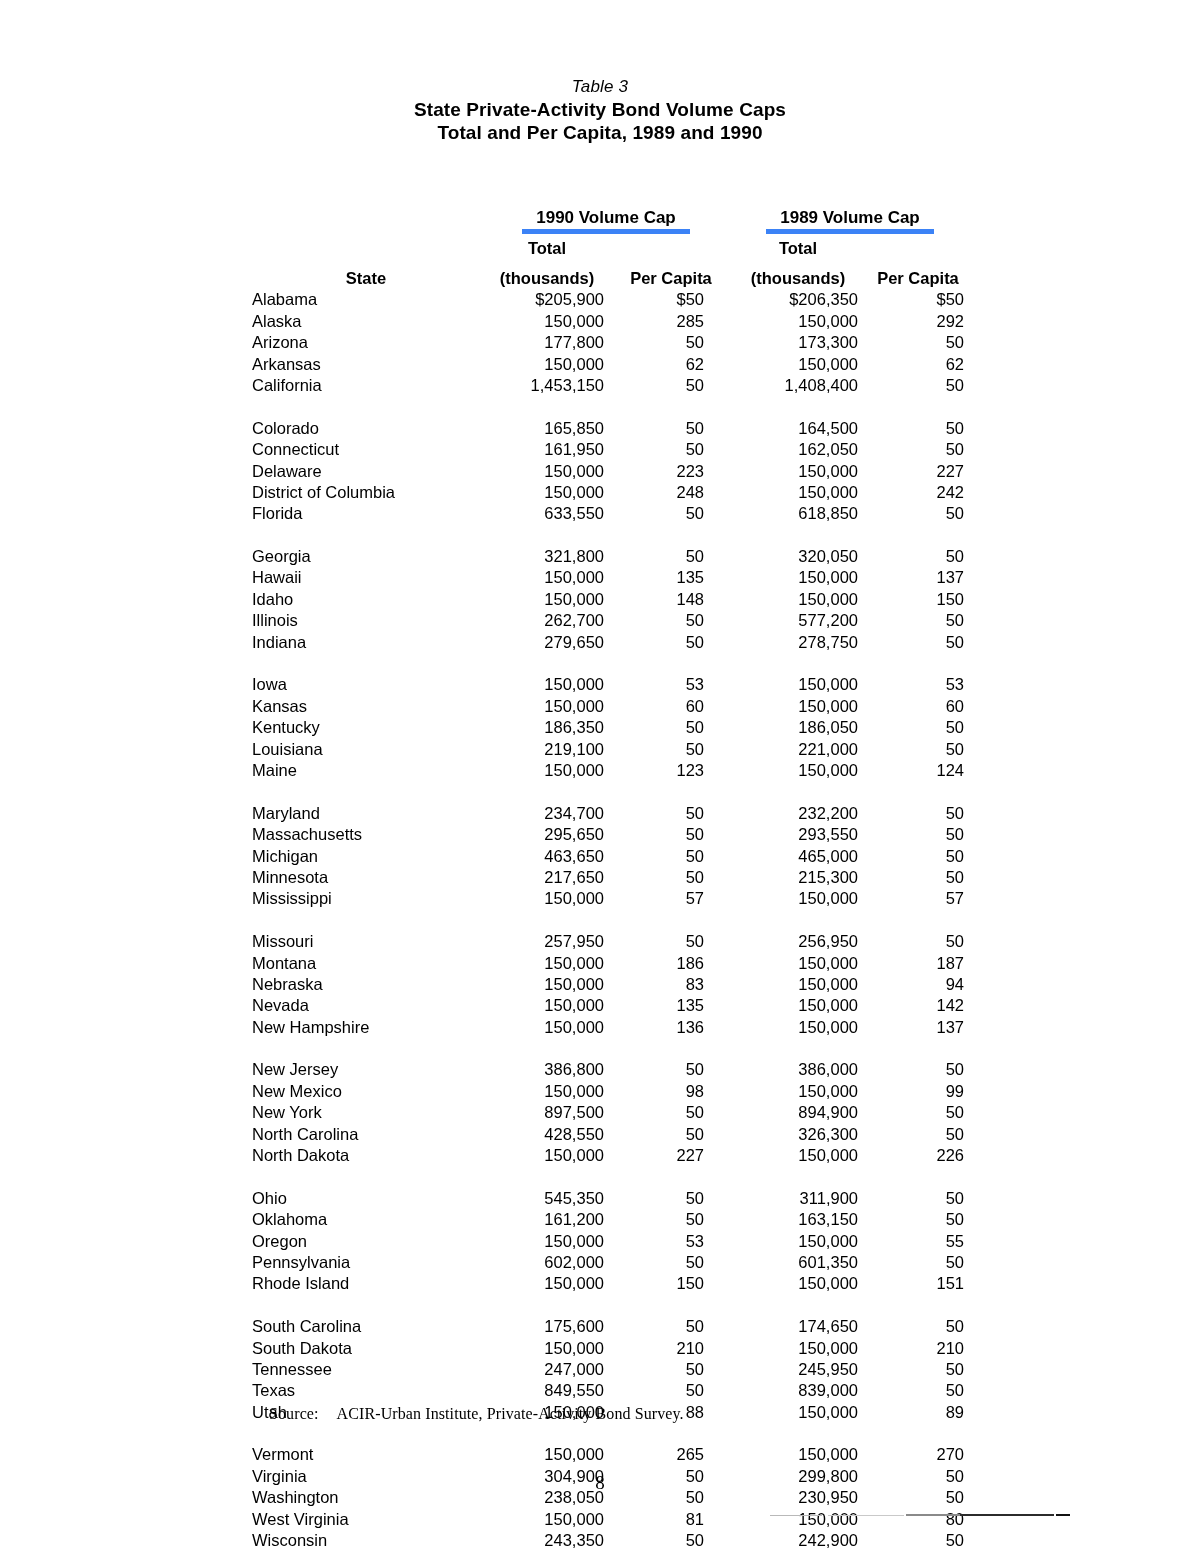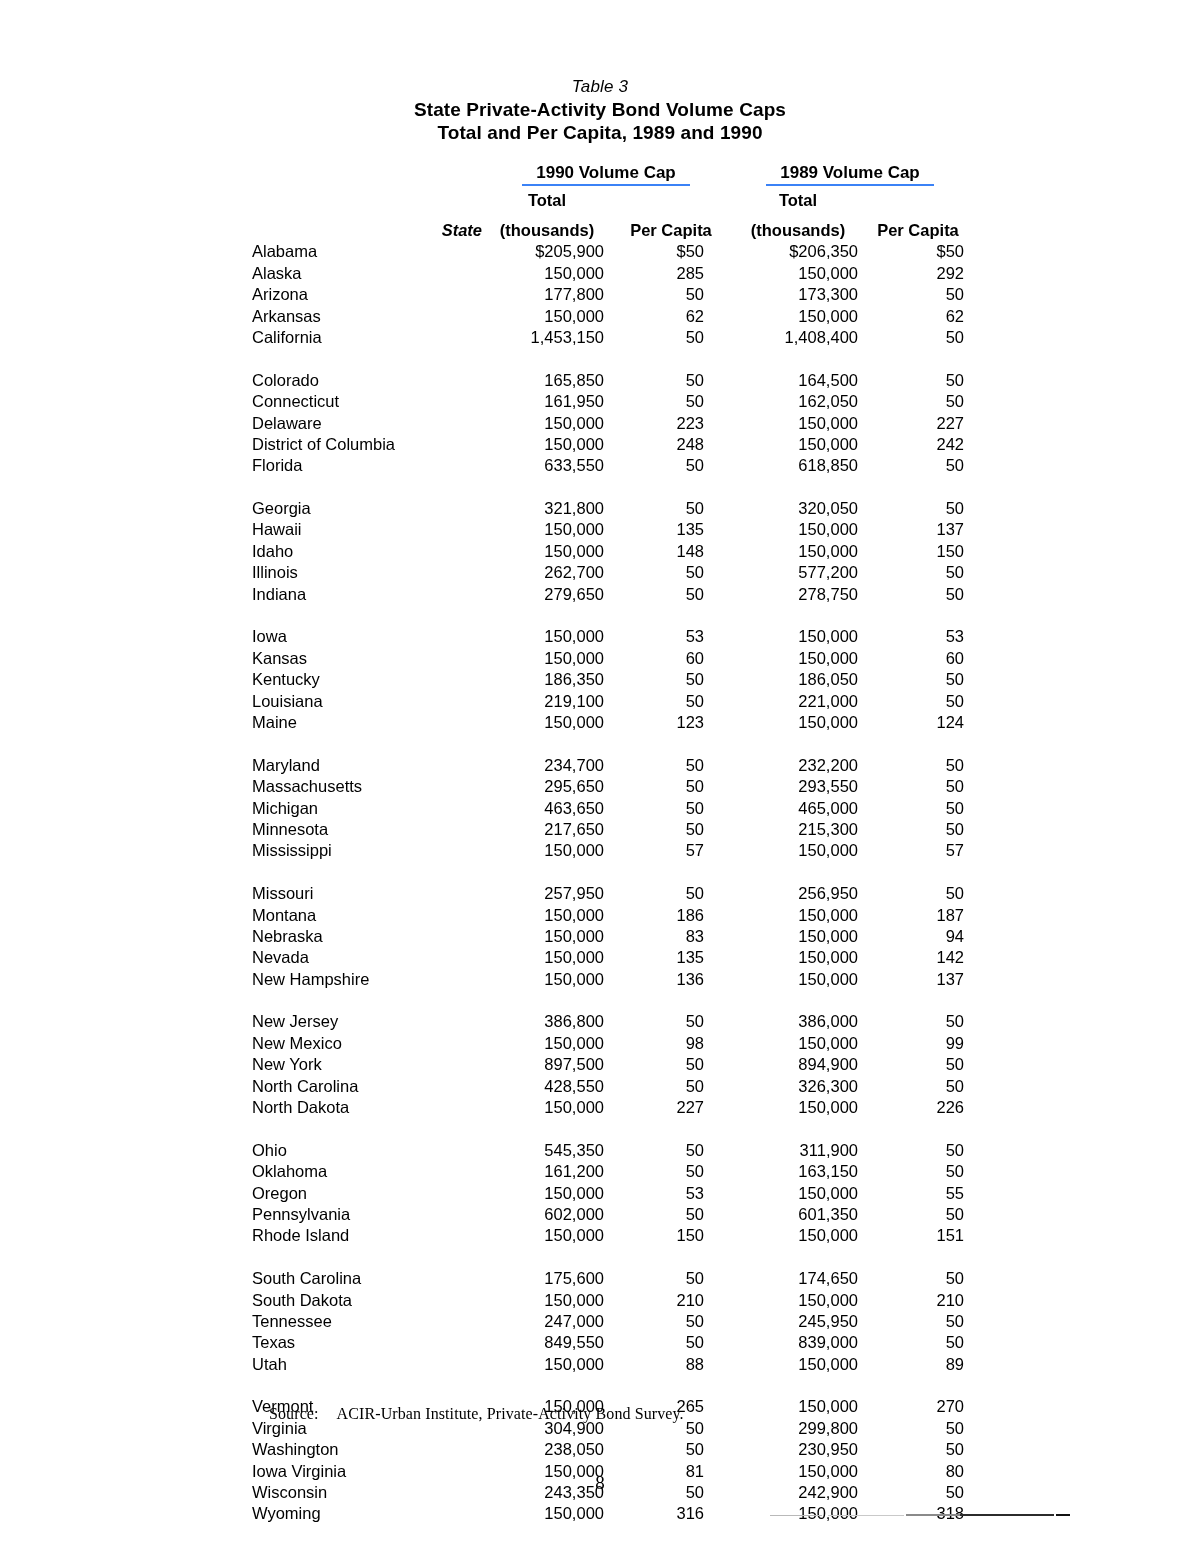--- a/index.html
+++ b/index.html
@@ -66,28 +66,29 @@
   
   .grp-row td { height: 26px; }
   .grp {
     text-align: center;
     font-weight: bold;
     font-size: 17px;
     position: relative;
   }
   .grp span.grp-text {
     display: inline-block;
-    border-bottom: 2px solid #3b82f6;
+    border-bottom: 5px solid #3b82f6;
     padding: 0 14px 1px 14px;
+    margin-top: 48px;
   }
   .sub-row td { height: 24px; font-weight: bold; font-size: 16.5px; }
   .sub-row td.ctr { text-align: center; }
   .hdr-row td { height: 30px; font-weight: bold; font-size: 16.5px; }
   .hdr-row td.ctr { text-align: center; }
-  .hdr-row td.lft { text-align: right; font-style: italic; }
+  .hdr-row td.lft { text-align: center; }
   .thousands { font-weight: normal; }
 
   
   .tbl tbody tr td { height: 21.4px; font-size: 16.5px; }
   td.state-cell { text-align: left; padding-left: 2px; }
   td.num { text-align: right; padding-right: 8px; }
   td.num-pc { text-align: right; padding-right: 26px; }
   td.num-pc2 { text-align: right; padding-right: 6px; }
   tr.grp-gap td { height: 12px; }
 
@@ -543,21 +544,21 @@
           <td class="num-pc2">50</td>
         </tr>
         <tr>
           <td class="state-cell">Washington</td>
           <td class="num">238,050</td>
           <td class="num-pc">50</td>
           <td class="num">230,950</td>
           <td class="num-pc2">50</td>
         </tr>
         <tr>
-          <td class="state-cell">Iowa Virginia</td>
+          <td class="state-cell">West Virginia</td>
           <td class="num">150,000</td>
           <td class="num-pc">81</td>
           <td class="num">150,000</td>
           <td class="num-pc2">80</td>
         </tr>
         <tr>
           <td class="state-cell">Wisconsin</td>
           <td class="num">243,350</td>
           <td class="num-pc">50</td>
           <td class="num">242,900</td>

